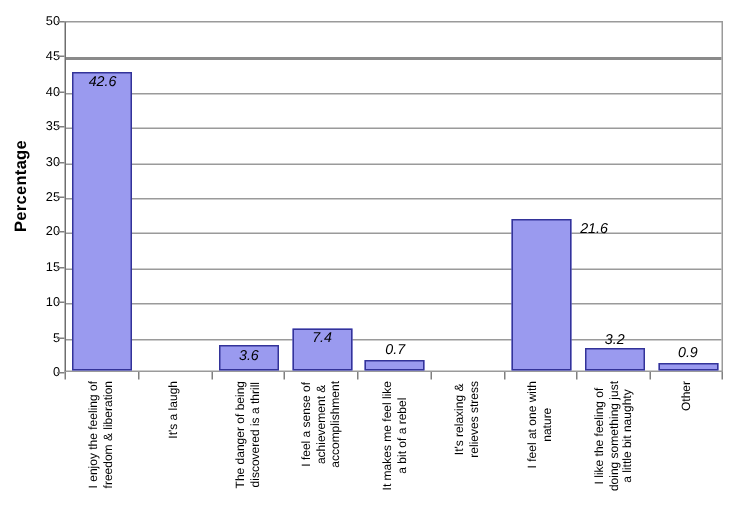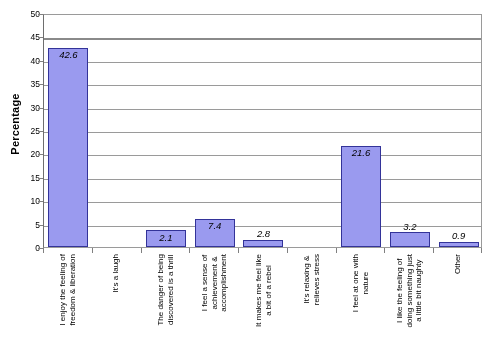--- a/index.html
+++ b/index.html
@@ -202,33 +202,33 @@
         <div class="gridline" style="top: 46.8px;"></div>
         <div class="gridline thick" style="top: 23.4px;"></div>
       </div>
     <div id="bars-layer">
         <div class="bar-slot" style="left: 0px; width: 48.7778px;">
           <div class="bar" style="height: 199.368px; background: rgb(154, 154, 239); border-color: rgb(51, 51, 153);"></div>
           <div class="bar-value" style="bottom: 187.368px;">42.6</div>
         </div>
         <div class="bar-slot" style="left: 97.5556px; width: 48.7778px;">
           <div class="bar" style="height: 16.848px; background: rgb(154, 154, 239); border-color: rgb(51, 51, 153);"></div>
-          <div class="bar-value" style="bottom: 4.848px;">2.1</div>
+          <div class="bar-value" style="bottom: 4.848px;">3.6</div>
         </div>
         <div class="bar-slot" style="left: 146.333px; width: 48.7778px;">
           <div class="bar" style="height: 28.08px; background: rgb(154, 154, 239); border-color: rgb(51, 51, 153);"></div>
           <div class="bar-value" style="bottom: 16.08px;">7.4</div>
         </div>
         <div class="bar-slot" style="left: 195.111px; width: 48.7778px;">
           <div class="bar" style="height: 7.488px; background: rgb(154, 154, 239); border-color: rgb(51, 51, 153);"></div>
-          <div class="bar-value" style="bottom: 8.488px;">2.8</div>
+          <div class="bar-value" style="bottom: 8.488px;">0.7</div>
         </div>
         <div class="bar-slot" style="left: 292.667px; width: 48.7778px;">
           <div class="bar" style="height: 101.088px; background: rgb(154, 154, 239); border-color: rgb(51, 51, 153);"></div>
-          <div class="bar-value" style="bottom: 89.088px;">21.6</div>
+          <div class="bar-value" style="bottom: 89.088px; margin-left: 35px;">21.6</div>
         </div>
         <div class="bar-slot" style="left: 341.444px; width: 48.7778px;">
           <div class="bar" style="height: 14.976px; background: rgb(154, 154, 239); border-color: rgb(51, 51, 153);"></div>
           <div class="bar-value" style="bottom: 15.976px;">3.2</div>
         </div>
         <div class="bar-slot" style="left: 390.222px; width: 48.7778px;">
           <div class="bar" style="height: 5.148px; background: rgb(154, 154, 239); border-color: rgb(51, 51, 153);"></div>
           <div class="bar-value" style="bottom: 6.148px;">0.9</div>
         </div>
       </div>

